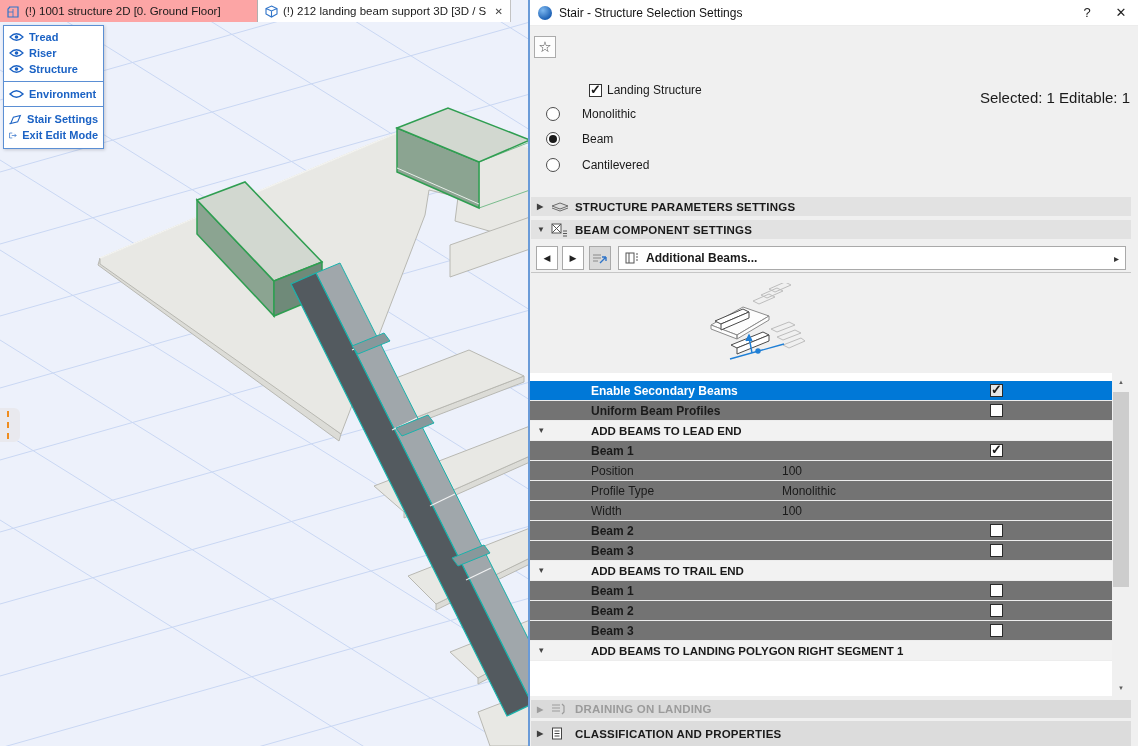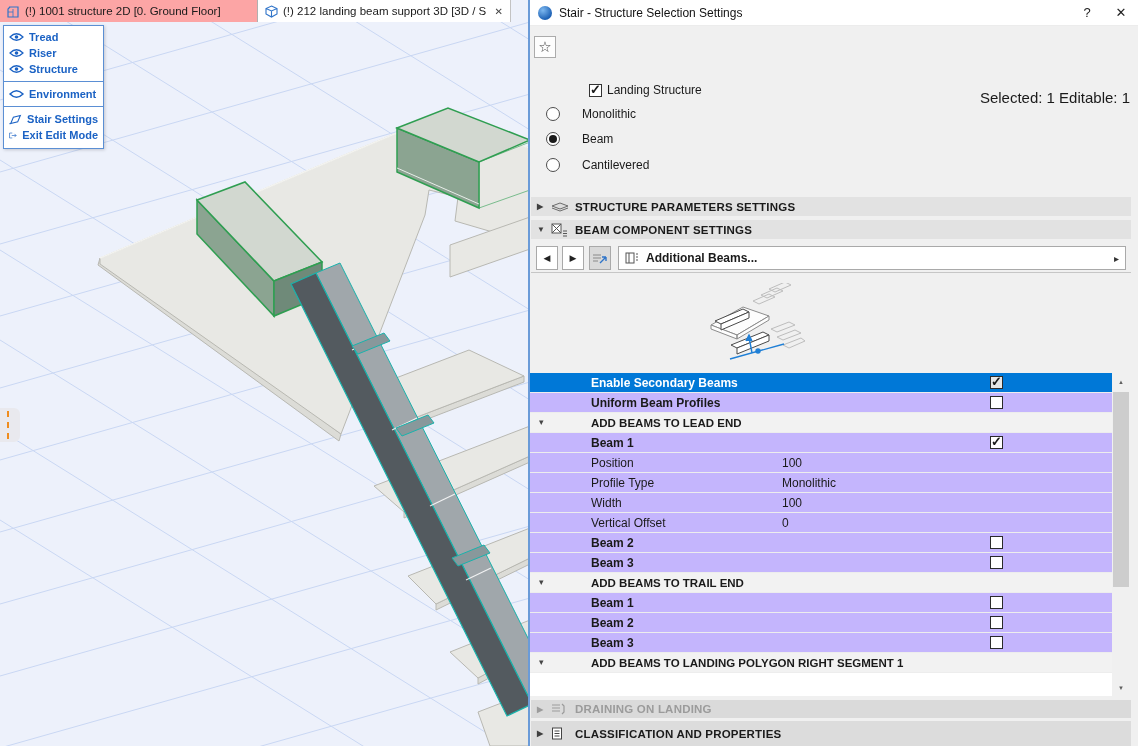--- a/index.html
+++ b/index.html
@@ -63,22 +63,22 @@
   .nav-btn{position:absolute;top:0;width:22px;height:24px;background:#fff;border:1px solid #a9a9a9;
            display:flex;align-items:center;justify-content:center;font-size:9px;color:#222;box-sizing:border-box;}
   .nav-btn.gray{background:#d9d9d9;}
   .dropdown{position:absolute;left:87px;right:5px;top:0;height:24px;background:#fff;border:1px solid #a9a9a9;
             display:flex;align-items:center;gap:7px;padding:0 6px;box-sizing:border-box;font-weight:bold;font-size:12px;}
   .dropdown .dd-arrow{margin-left:auto;font-size:10px;color:#333;font-weight:normal;}
 
   .preview{position:absolute;left:0;top:273px;width:608px;height:100px;}
 
   .dtable{position:absolute;left:0;top:373px;width:600px;height:323px;background:#fff;}
-  .rows-host{position:absolute;left:0;top:0;width:582px;height:323px;overflow:hidden;}
-  .trow{height:20px;box-sizing:border-box;border-bottom:1px solid #ededed;position:relative;display:flex;align-items:center;background:#c4b5fd;}
+  .rows-host{position:absolute;left:0;top:8px;width:582px;height:323px;overflow:hidden;}
+  .trow{height:20px;box-sizing:border-box;border-bottom:1px solid #ededed;position:relative;display:flex;align-items:center;background:#737373;}
   .trow-group{background:#f2f2f2;}
   .trow.selected{background:#0078d7;color:#fff;}
   .trow .tri{position:absolute;left:9px;top:4px;font-size:9px;color:#444;}
   .trow .glabel{margin-left:61px;font-weight:bold;font-size:11.5px;}
   .trow .tlabel{margin-left:61px;}
   .trow .tlabel.bold{font-weight:600;}
   .trow .tvalue{position:absolute;left:252px;}
   .trow .cb{position:absolute;left:460px;top:3px;width:13px;height:13px;border:1px solid #2b2b2b;background:#fff;box-sizing:border-box;}
   .trow .cb.checked::after{content:"\2713";position:absolute;left:0;top:-3px;font-size:13px;font-weight:bold;color:#1a1a1a;}
   .trow.selected .cb{background:#e6e6e6;}
@@ -361,24 +361,20 @@
             <span class="tvalue">100</span>
           </div>
           <div class="trow trow-param">
             <span class="tlabel">Profile Type</span>
             <span class="tvalue">Monolithic</span>
           </div>
           <div class="trow trow-param">
             <span class="tlabel">Width</span>
             <span class="tvalue">100</span>
           </div>
-          <div class="trow trow-param">
-            <span class="tlabel">Vertical Offset</span>
-            <span class="tvalue">0</span>
-          </div>
           <div class="trow trow-item">
             <span class="tlabel bold">Beam 2</span>
             <span class="cb"></span>
           </div>
           <div class="trow trow-item">
             <span class="tlabel bold">Beam 3</span>
             <span class="cb"></span>
           </div>
           <div class="trow trow-group">
             <span class="tri">▾</span>

